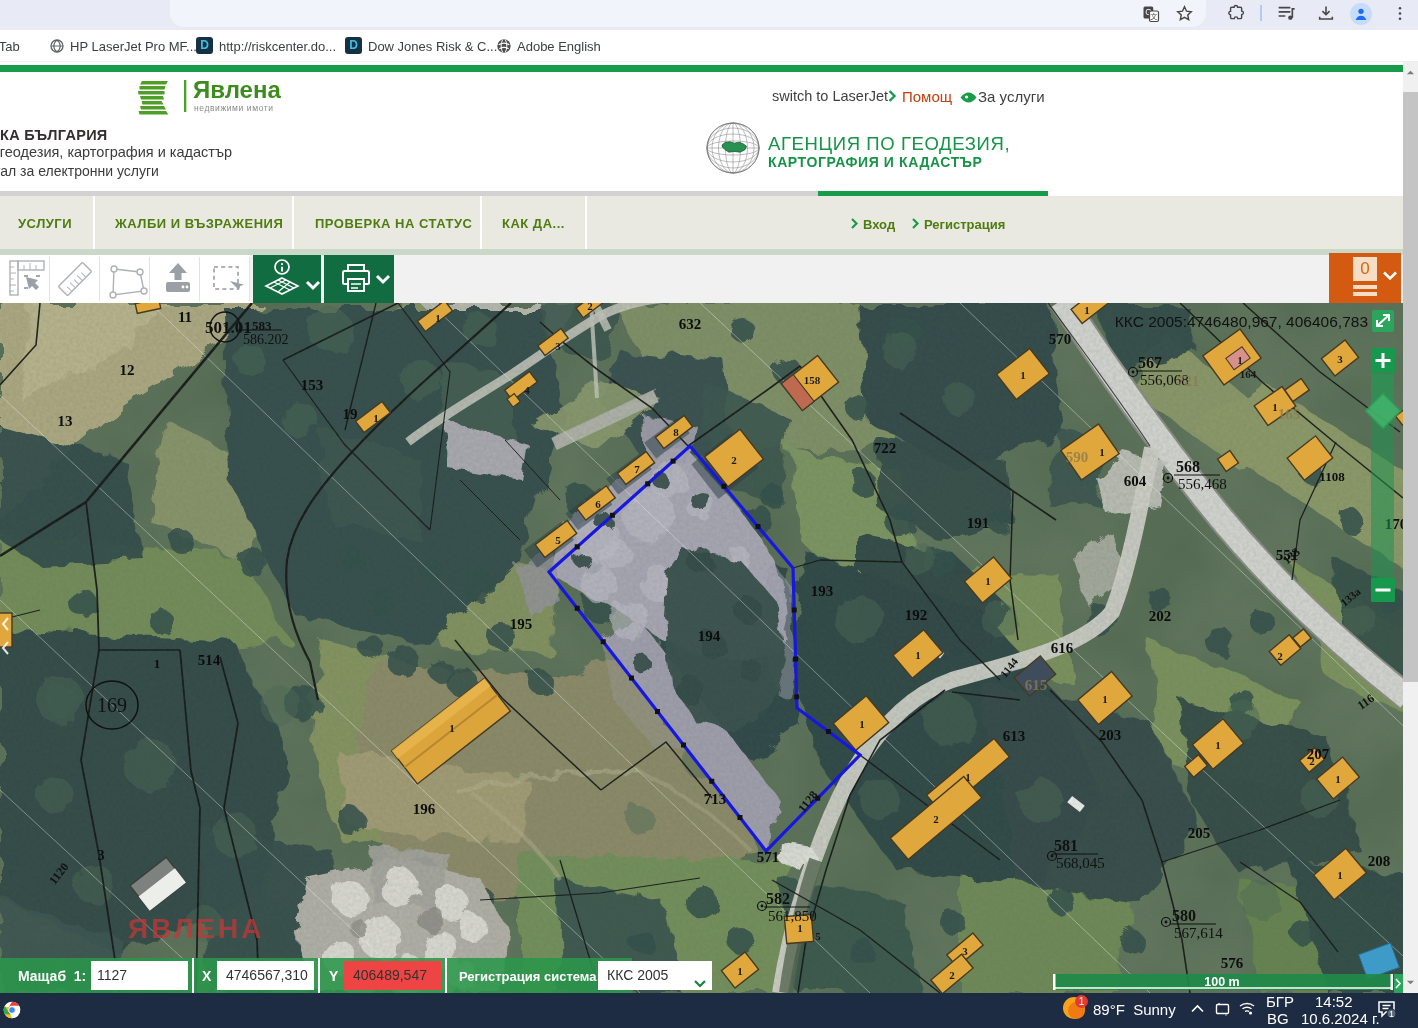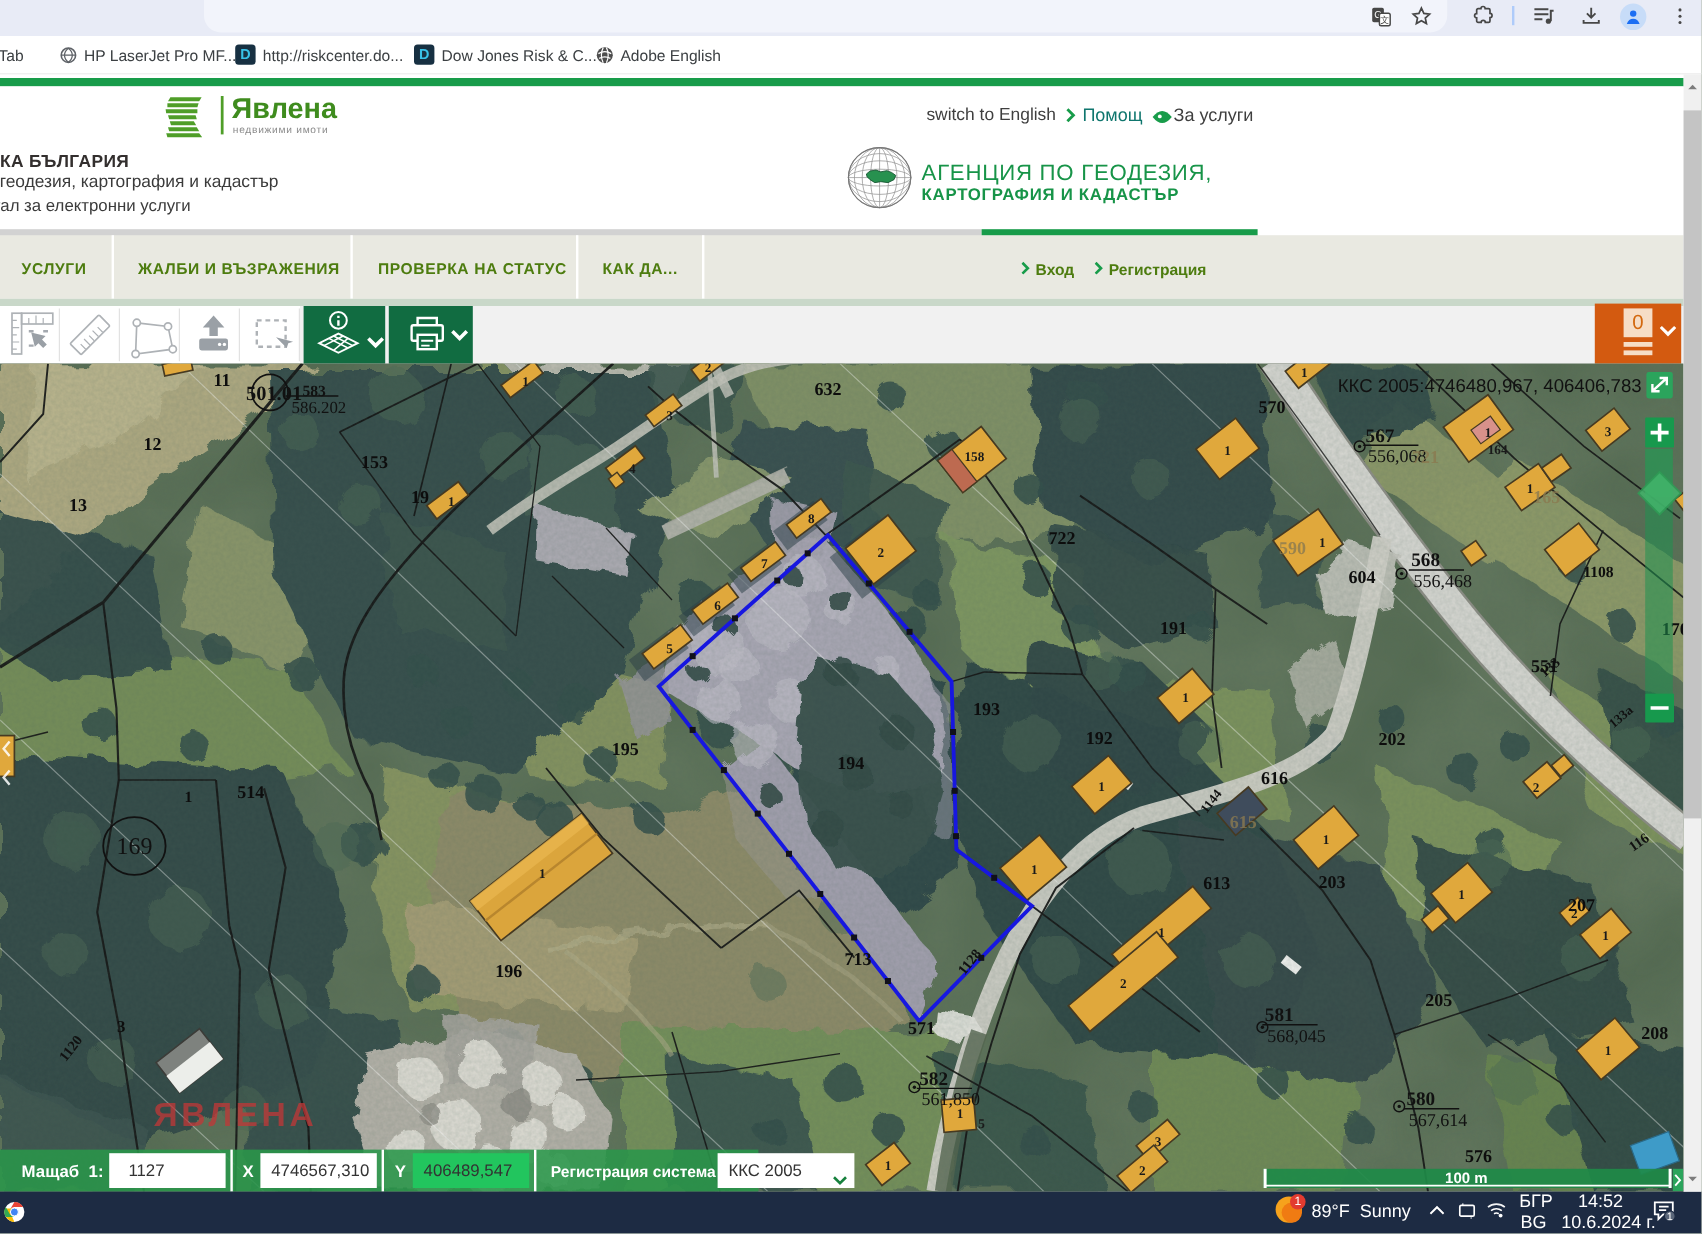--- a/index.html
+++ b/index.html
@@ -85,25 +85,25 @@
     </g>
     <rect x="48" y="2" width="2.3" height="32" fill="#4f9e28"></rect>
     <text x="57" y="20" font-family="Liberation Sans" font-weight="bold" font-size="24" fill="#3f8c1e">Явлена</text>
     <text x="58" y="33" font-family="Liberation Sans" font-size="8.5" letter-spacing="0.6" fill="#8a8a8a">недвижими имоти</text>
   </svg>
 
   <div class="abs" style="left:0px;top:55px;font-weight:bold;font-size:14.5px;color:#332f2e;letter-spacing:.3px">КА БЪЛГАРИЯ</div>
   <div class="abs" style="left:-19px;top:72px;font-size:14.5px;color:#3b3b3b">за геодезия, картография и кадастър</div>
   <div class="abs" style="left:-6px;top:91px;font-size:14px;color:#3b3b3b">тал за електронни услуги</div>
 
-  <div class="abs" style="left:772px;top:16px;font-size:14.5px;color:#3f3f3f">switch to English</div>
+  <div class="abs" style="left:772px;top:16px;font-size:14.5px;color:#3f3f3f">switch to LaserJet</div>
   <svg class="abs" style="left:888px;top:18px" width="9" height="12" viewBox="0 0 9 12">
       <path d="M1.5 1l5 5-5 5" stroke="#189c4a" stroke-width="2.4" fill="none"></path>
     </svg>
-  <div class="abs" style="left:902px;top:16px;font-size:15px;color:#0f766e">Помощ</div>
+  <div class="abs" style="left:902px;top:16px;font-size:15px;color:#c2410c">Помощ</div>
   <svg class="abs" style="left:960px;top:20px" width="17" height="11" viewBox="0 0 17 11">
       <path d="M0.5,5.5 Q4.5,0.5 8.5,0.5 Q12.5,0.5 16.5,5.5 Q12.5,10.5 8.5,10.5 Q4.5,10.5 0.5,5.5 Z" fill="#189c4a"></path>
       <circle cx="6.5" cy="5" r="1.6" fill="#fff"></circle>
     </svg>
   <div class="abs" style="left:978px;top:16px;font-size:15px;color:#3f3f3f">За услуги</div>
 
   <svg class="abs" style="left:705px;top:48px" width="58" height="58" viewBox="0 0 58 58">
     <g stroke="#8f8f8f" stroke-width=".6" fill="none">
       <ellipse cx="28" cy="28" rx="26" ry="25"></ellipse>
         <ellipse cx="28" cy="28" rx="21" ry="25"></ellipse>
@@ -673,27 +673,27 @@
 <text x="1222" y="986" font-size="12.5" font-weight="bold" fill="#fff" text-anchor="middle" font-family="Liberation Sans">100 m</text>
 <path d="M8,618 L3,624 L8,630" stroke="#fff" stroke-width="2" fill="none" opacity=".85"></path>
 <path d="M8,642 L3,648 L8,654" stroke="#fff" stroke-width="2" fill="none" opacity=".85"></path>
 <rect x="1394" y="974" width="9" height="19" fill="#2ba45c"></rect>
 <path d="M1396,979 L1400,983.5 L1396,988" stroke="#fff" stroke-width="1.6" fill="none"></path>
 </svg>
 </div>
 
 <div class="abs" style="left:0;top:958px;width:632px;height:35px;background:rgba(42,150,74,.88);color:#fff;font-size:14px">
   <span class="abs" style="left:18px;top:10px;font-weight:bold">Мащаб&nbsp;&nbsp;1:</span>
-  <div class="abs" style="left:91px;top:3px;width:97px;height:29px;background:#fff;color:#333;line-height:29px;padding-left:16px">1127</div>
+  <div class="abs" style="left:91px;top:3px;width:97px;height:29px;background:#fff;color:#333;line-height:29px;padding-left:6px">1127</div>
   <div class="abs" style="left:192px;top:0;width:2px;height:35px;background:#fff"></div>
   <span class="abs" style="left:202px;top:10px;font-weight:bold">X</span>
   <div class="abs" style="left:217px;top:3px;width:97px;height:29px;background:#fff;color:#333;line-height:29px;padding-left:9px">4746567,310</div>
   <div class="abs" style="left:318px;top:0;width:2px;height:35px;background:#fff"></div>
   <span class="abs" style="left:329px;top:10px;font-weight:bold">Y</span>
-  <div class="abs" style="left:344px;top:3px;width:97px;height:29px;background:#22c55e;color:#333;line-height:29px;padding-left:9px">406489,547</div>
+  <div class="abs" style="left:344px;top:3px;width:97px;height:29px;background:#ef4444;color:#333;line-height:29px;padding-left:9px">406489,547</div>
   <div class="abs" style="left:445px;top:0;width:2px;height:35px;background:#fff"></div>
   <span class="abs" style="left:459px;top:11px;font-weight:bold;font-size:13px">Регистрация система</span>
   <div class="abs" style="left:598px;top:3px;width:114px;height:29px;background:#fff;color:#333;line-height:29px;padding-left:9px">ККС 2005</div>
   <svg class="abs" style="left:694px;top:22px" width="12" height="8" viewBox="0 0 12 8">
       <path d="M1 1l5 5 5-5" stroke="#17813d" stroke-width="2.2" fill="none"></path>
     </svg>
 </div>
 
 <div class="abs" style="left:0;top:993px;width:1418px;height:35px;background:#1d2b43;color:#fff;font-size:15px">
   <svg class="abs" style="left:2px;top:7px" width="20" height="20" viewBox="0 0 24 24">

